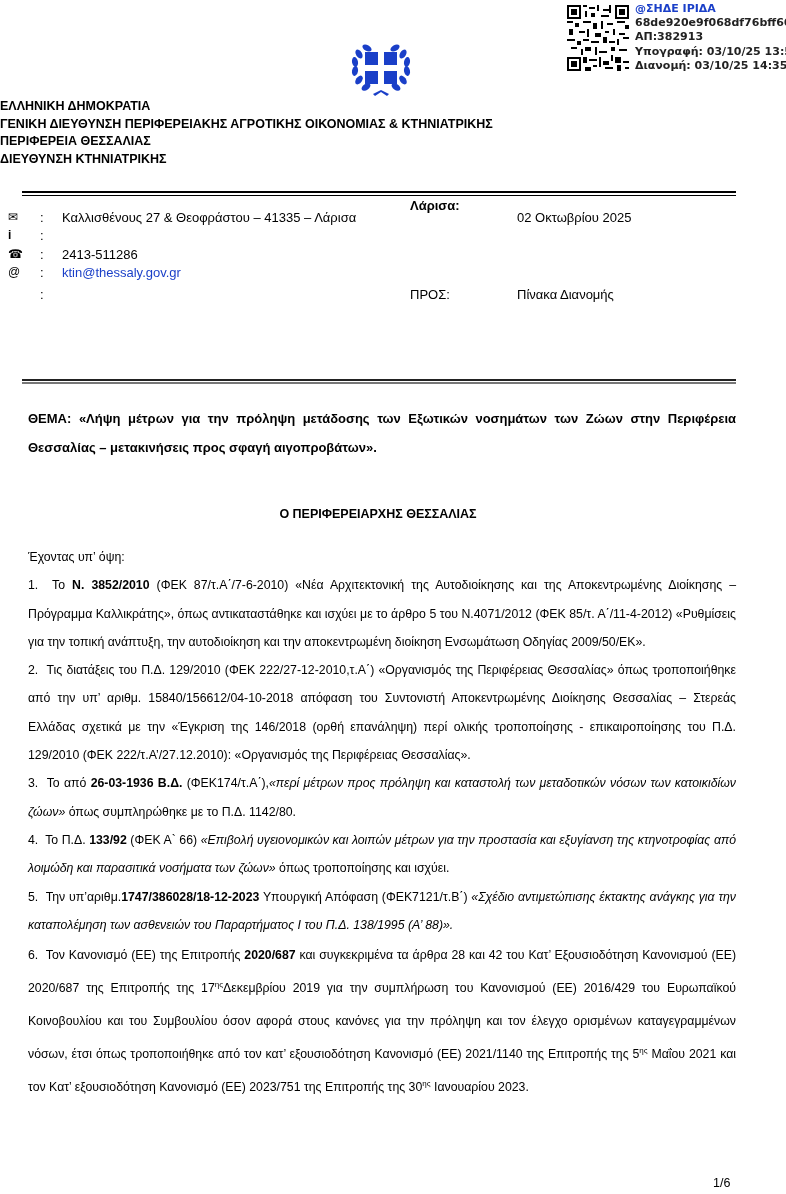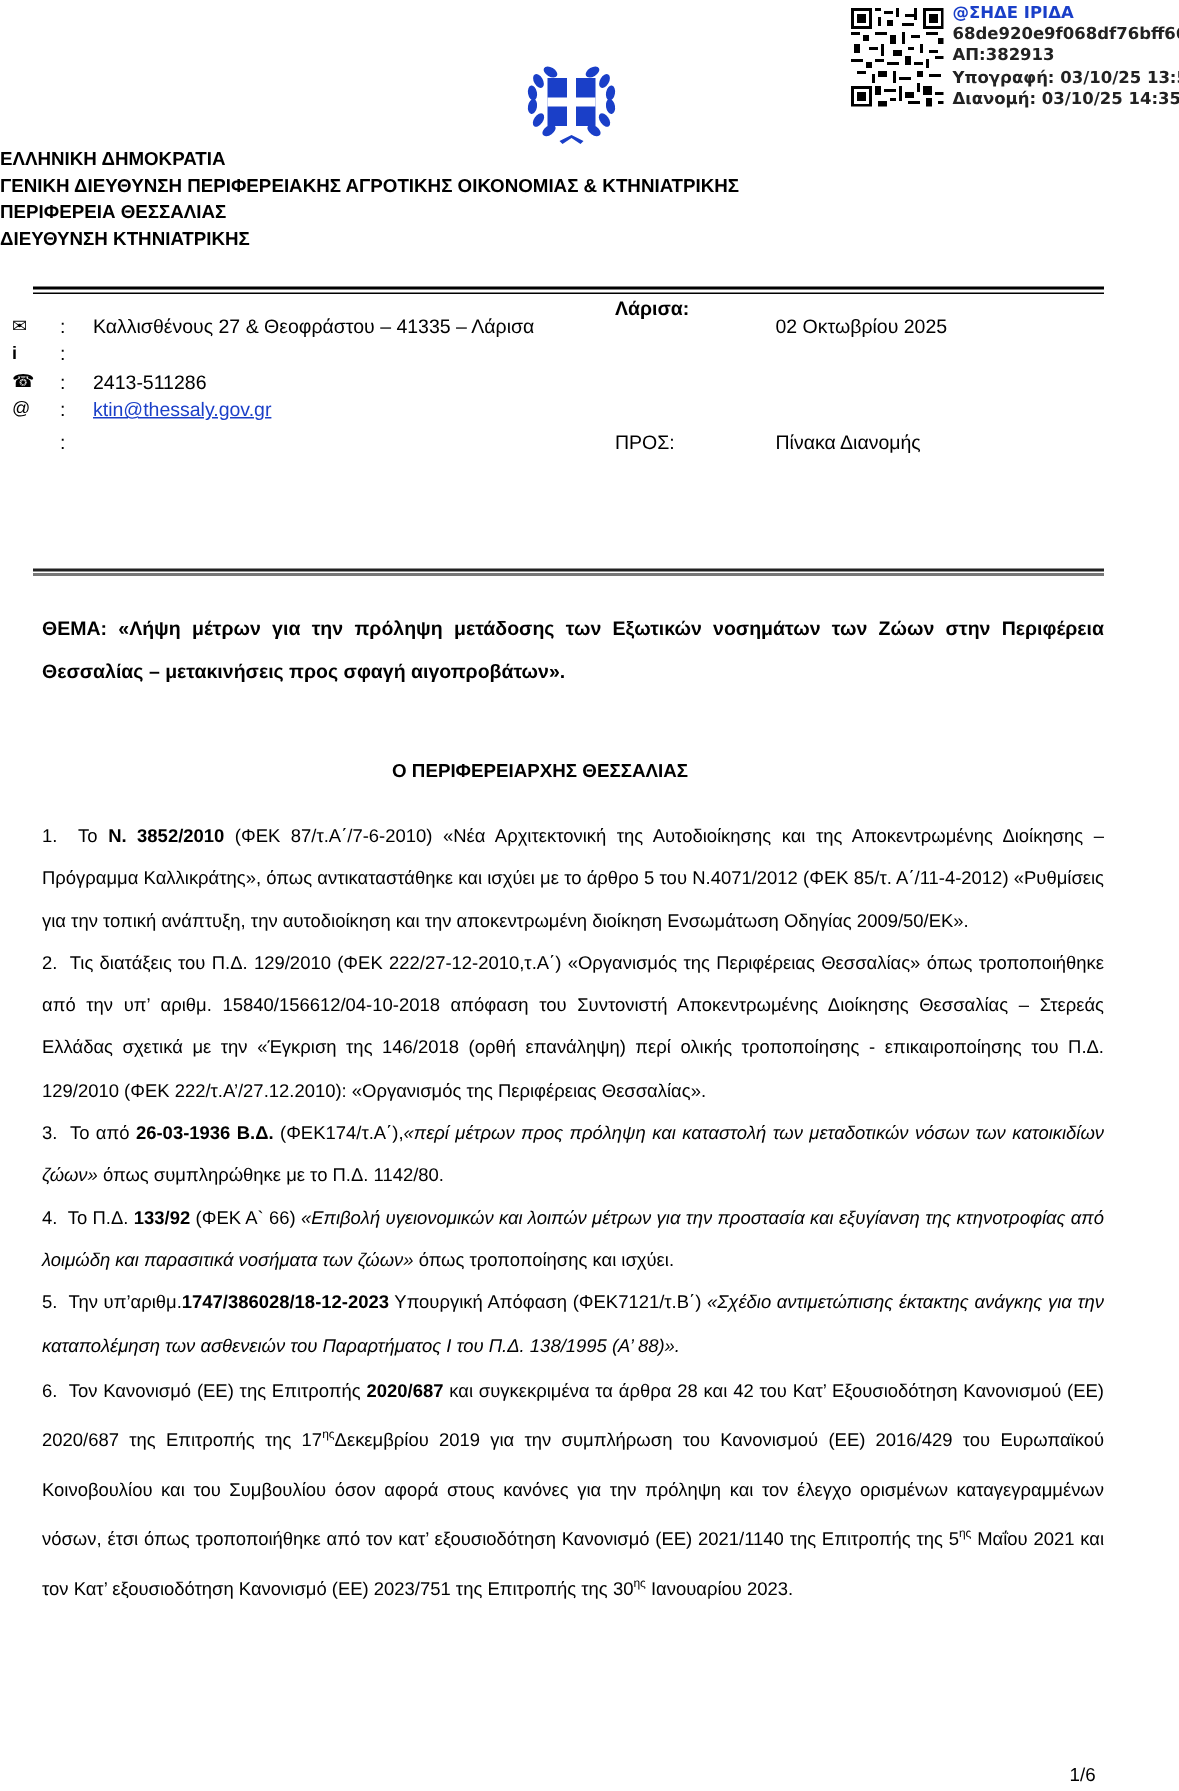--- a/index.html
+++ b/index.html
@@ -18,29 +18,29 @@
   .hdr { left:0; width:786px; font-weight:bold; font-size:12.5px; line-height:17.5px; top:98px; }
 
   .rule-double { left:22px; width:714px; border-top:2px solid #000; border-bottom:1px solid #000; height:2px; }
   .rule-thick { left:22px; width:714px; border-top:2px solid #222; border-bottom:2px solid #777; height:1px; }
 
   .contact { left:8px; top:210px; font-size:13px; }
   .crow { position:absolute; left:0; height:18px; white-space:nowrap; }
   .crow .ic { position:absolute; left:0; width:18px; font-size:12px; text-align:left; }
   .crow .col { position:absolute; left:32px; }
   .crow .val { position:absolute; left:54px; }
-  .link { color:#1a3fc8; text-decoration:underline; }
+  .link { color:#1a3fc8; }
 
   .right-info { font-size:13px; }
   .bold { font-weight:bold; }
   .ital { font-style:italic; }
 
   .subject { left:28px; width:708px; top:404px; font-size:13px; font-weight:bold; line-height:29px; text-align:justify; text-align-last:left; }
 
-  .title { left:0; width:720px; text-align:center; top:507px; font-size:12.5px; font-weight:bold; }
+  .title { left:0; width:720px; text-align:center; top:507px; font-size:12.5px; font-weight:bold;padding-left:18px; }
 
   .body { left:28px; width:708px; top:543px; font-size:12.3px; line-height:28.3px; }
   .body p { margin:0; text-align:justify; }
   .body p.last { text-align-last:left; }
   sup { font-size:8px; line-height:0; }
   .item6 { line-height:33px; }
 
   .pagenum { left:713px; top:1176px; font-size:12.5px; }
 </style>
 </head>
@@ -191,20 +191,21 @@
 <div class="abs rule-thick" style="top:379px;"></div>
 
 <div class="abs subject">
   <span>ΘΕΜΑ:</span>
   <span>«Λήψη μέτρων για την πρόληψη μετάδοσης των Εξωτικών νοσημάτων των Ζώων στην Περιφέρεια Θεσσαλίας – μετακινήσεις προς σφαγή αιγοπροβάτων».</span>
 </div>
 
 <div class="abs title">Ο ΠΕΡΙΦΕΡΕΙΑΡΧΗΣ ΘΕΣΣΑΛΙΑΣ</div>
 
 <div class="abs body">
+  <p class="last">Έχοντας υπ’ όψη:</p>
 
   <p class="last">
     <span>1.</span>&nbsp;
     <span>Το </span><span class="bold">Ν. 3852/2010</span><span> (ΦΕΚ 87/τ.Α΄/7-6-2010) «Νέα Αρχιτεκτονική της Αυτοδιοίκησης και της Αποκεντρωμένης Διοίκησης – Πρόγραμμα Καλλικράτης», όπως αντικαταστάθηκε και ισχύει με το άρθρο 5 του Ν.4071/2012 (ΦΕΚ 85/τ. Α΄/11-4-2012) «Ρυθμίσεις για την τοπική ανάπτυξη, την αυτοδιοίκηση και την αποκεντρωμένη διοίκηση Ενσωμάτωση Οδηγίας 2009/50/ΕΚ».</span>
   </p>
 
   <p class="last">
     <span>2.</span>&nbsp;
     <span>Τις διατάξεις του Π.Δ. 129/2010 (ΦΕΚ 222/27-12-2010,τ.Α΄) «Οργανισμός της Περιφέρειας Θεσσαλίας» όπως τροποποιήθηκε από την υπ’ αριθμ. 15840/156612/04-10-2018 απόφαση του Συντονιστή Αποκεντρωμένης Διοίκησης Θεσσαλίας – Στερεάς Ελλάδας σχετικά με την «Έγκριση της 146/2018 (ορθή επανάληψη) περί ολικής τροποποίησης - επικαιροποίησης του Π.Δ. 129/2010 (ΦΕΚ 222/τ.Α’/27.12.2010): «Οργανισμός της Περιφέρειας Θεσσαλίας».</span>
   </p>

